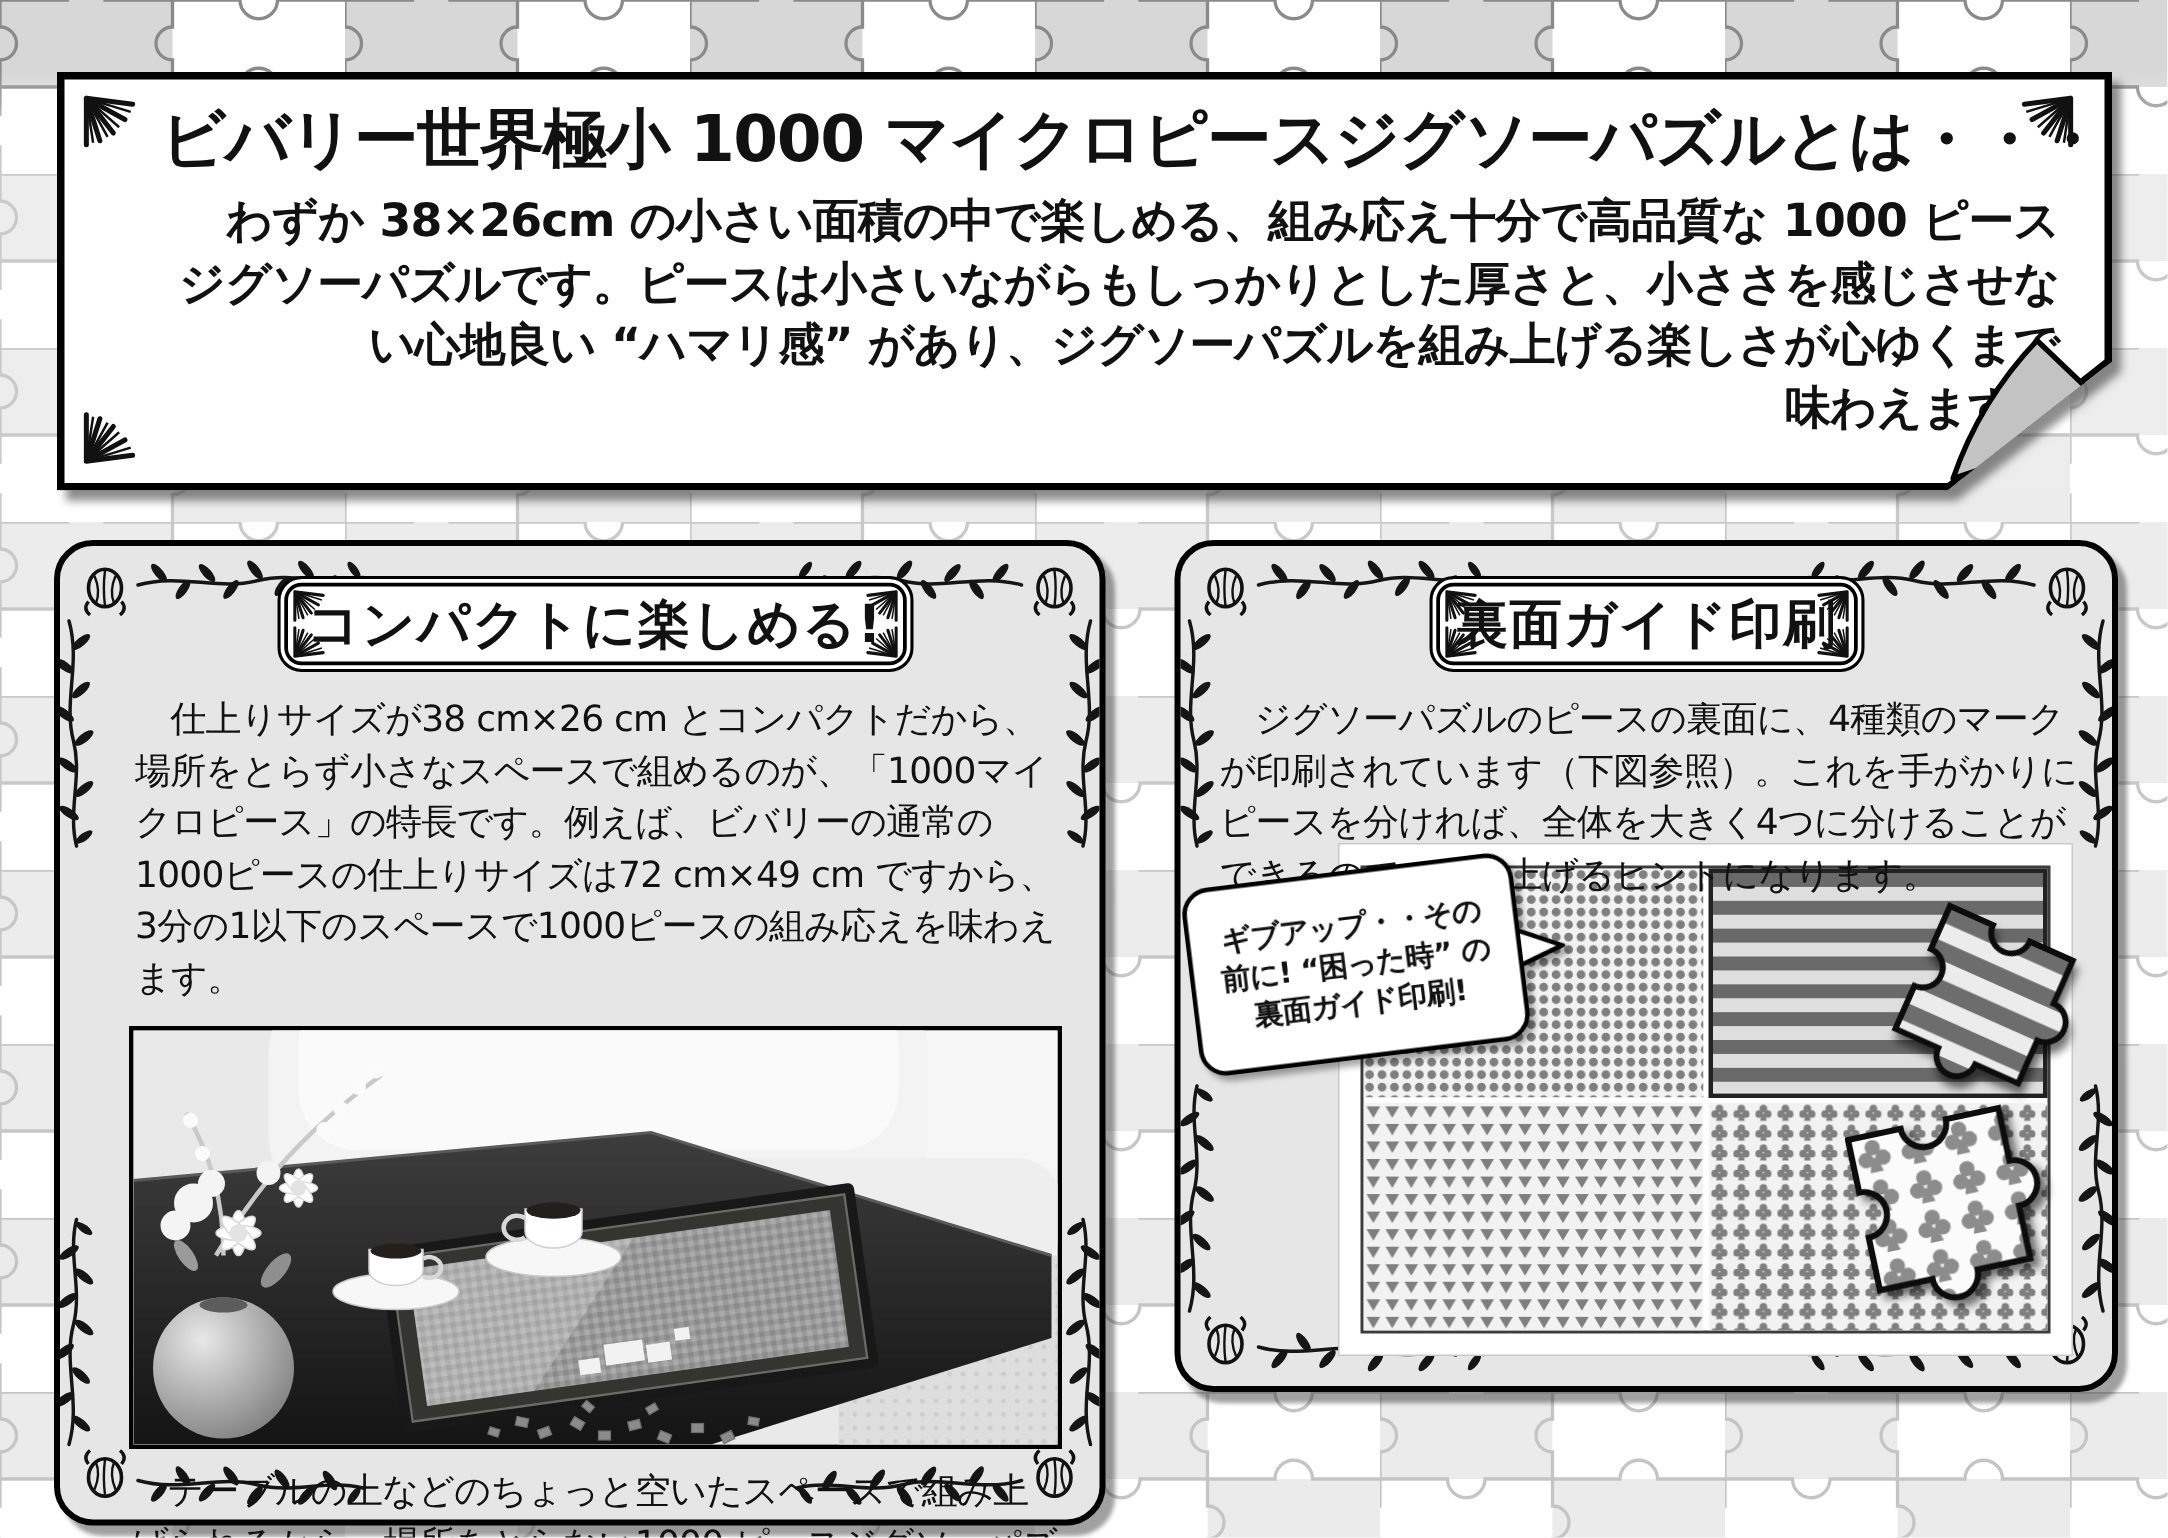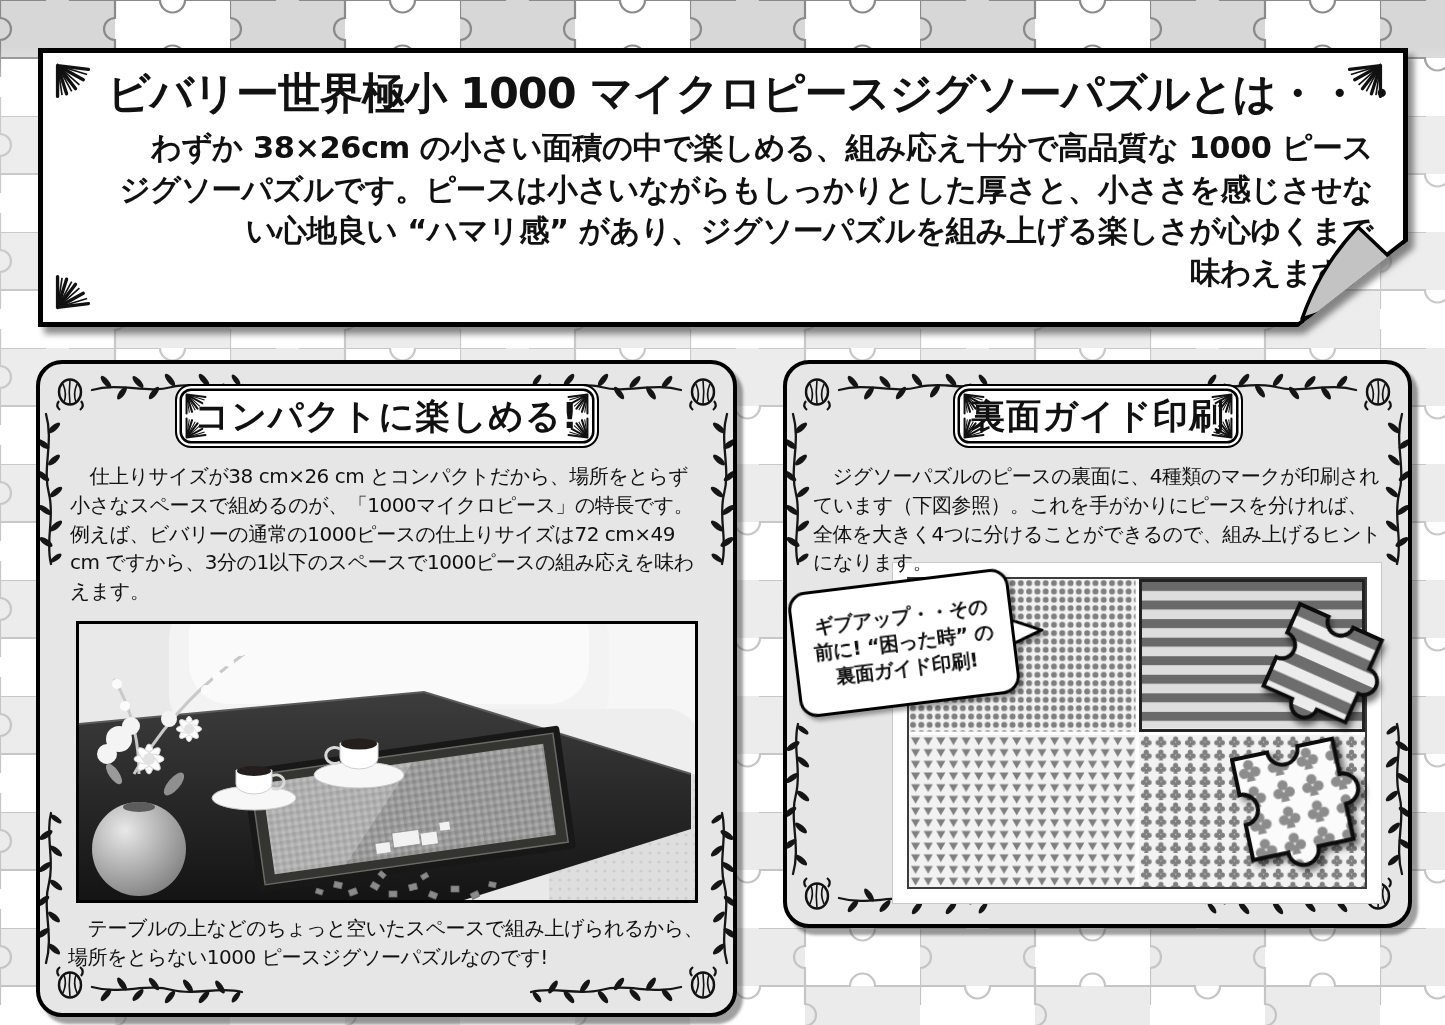--- a/index.html
+++ b/index.html
@@ -28,36 +28,36 @@
   .intro-title { font-size:43px; font-weight:800; letter-spacing:-1px; line-height:1.25; white-space:nowrap; }
   .intro-body  { font-size:30.5px; font-weight:700; line-height:1.37; margin-top:6px; white-space:pre-line; letter-spacing:-0.5px;text-align:right; }
   .curl { position:absolute; right:-5px; bottom:-5px; }
 
   
   .fbox {
     position:absolute; z-index:1; background:#e6e6e6;
     border:4px solid #000; border-radius:26px;
     box-shadow:6px 7px 3px rgba(45,45,45,.45);
   }
-  #compact-box { left:36px;  top:360px; width:701px; height:657px; }
+  #compact-box { left:36px;  top:360px; width:701px; height:657px;padding-left:20px; }
   #guide-box   { left:783px; top:360px; width:629px; height:568px; }
   .orn { position:absolute; inset:0; pointer-events:none; }
 
   .hdr {
     position:relative; margin:20px auto 0; height:64px; background:#fff;
     border:2.5px solid #000; border-radius:16px;
     box-shadow:inset 0 0 0 2.5px #fff, inset 0 0 0 5px #000;
     display:flex; align-items:center; justify-content:center;
     font-size:35px; font-weight:800; letter-spacing:1px; z-index:2;
   }
   #compact-hdr { width:424px; }
   #guide-hdr   { width:290px; }
   .hdr .fanspot { position:absolute; width:22px; height:22px; }
 
-  .fbody { font-size:20px; font-weight:500; line-height:1.44; letter-spacing:-0.5px; position:relative; z-index:2; }
+  .fbody { font-size:24px; font-weight:500; line-height:1.44; letter-spacing:-0.5px; position:relative; z-index:2; }
   #compact-body { margin:14px 28px 0 30px; }
   #compact-note { margin:11px 26px 0 28px; }
   #guide-body   { margin:14px 22px 0 26px; }
 
   
   .photo-frame { margin:15px auto 0; width:622px; border:3px solid #000; background:#fff; position:relative; z-index:2; }
 
   
   .panel { position:absolute; left:105px; top:198px; width:490px; height:342px; background:#fff; border:1px solid #c9c9c9; z-index:1; }
   .pgrid {

